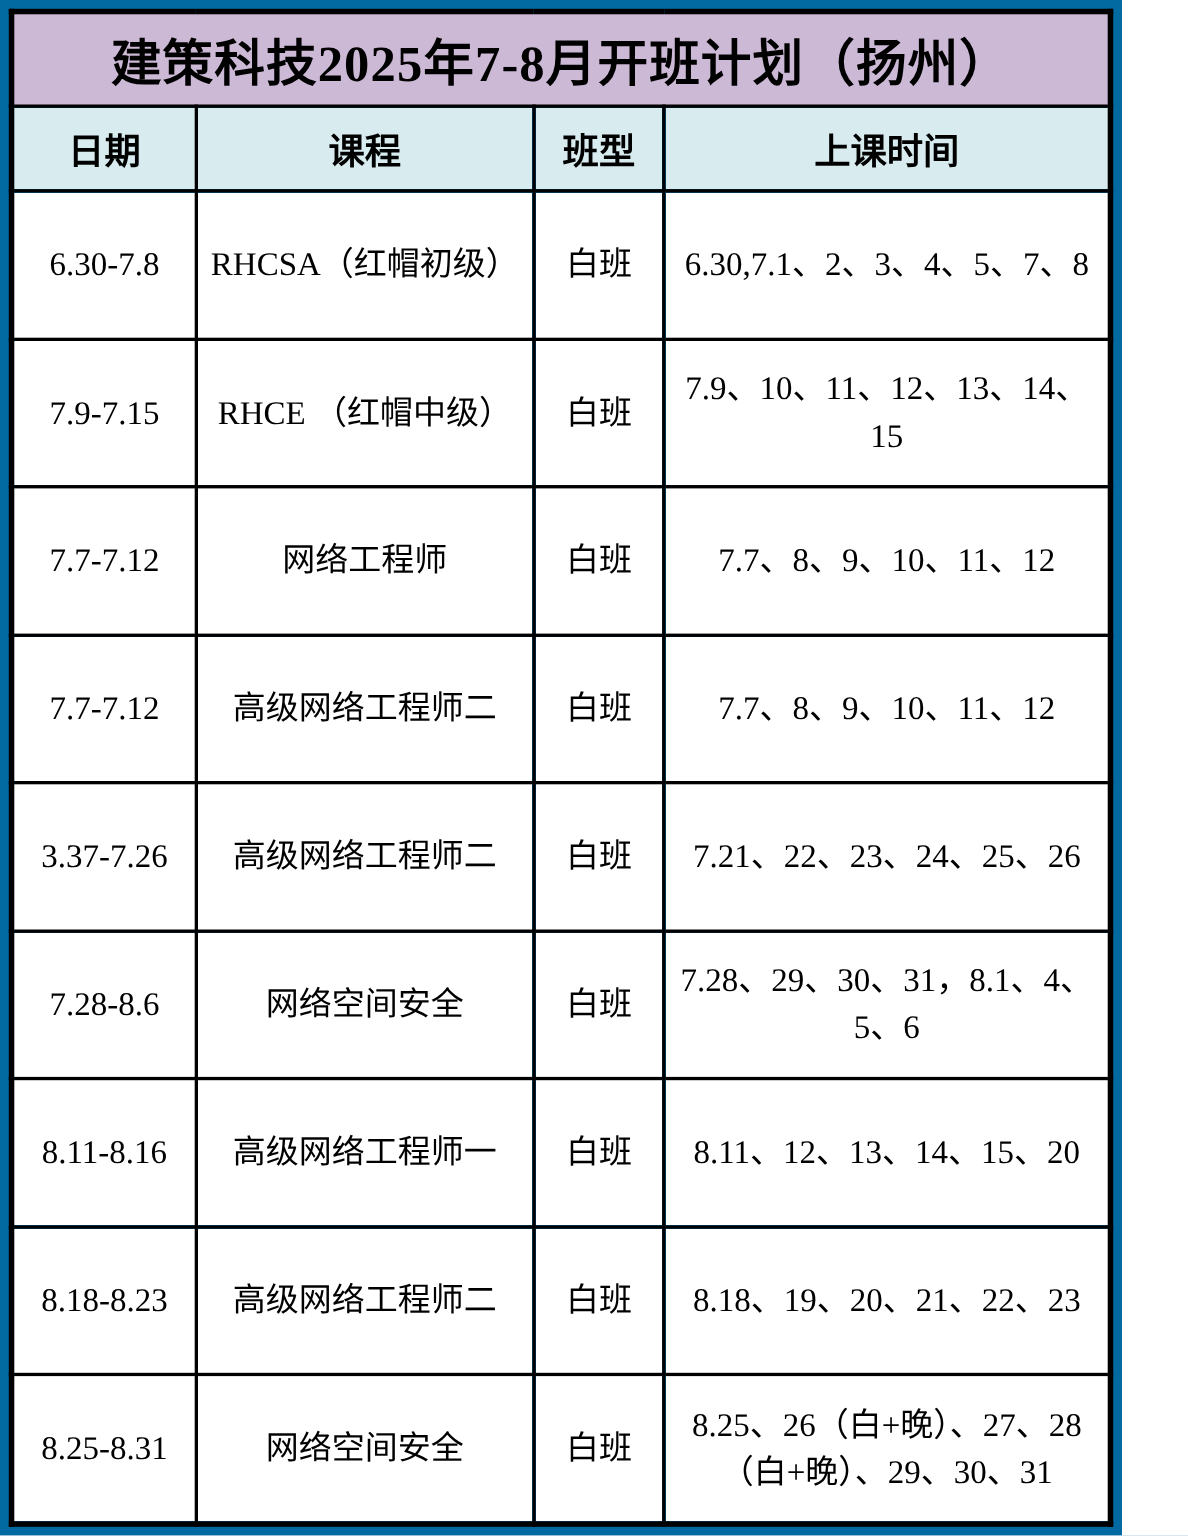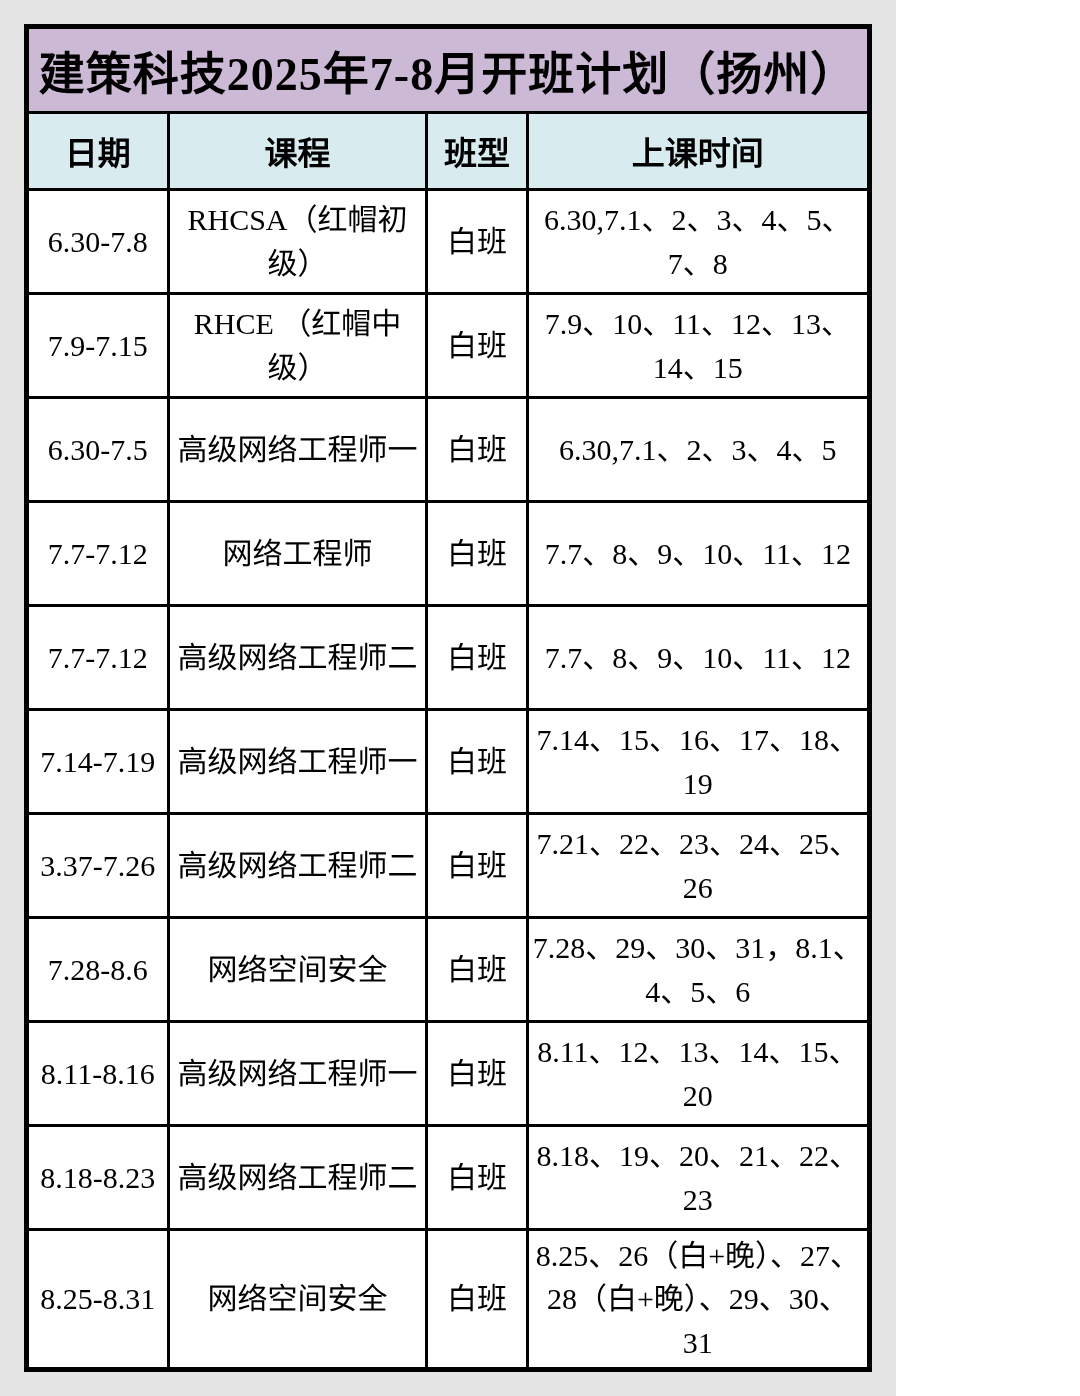--- a/index.html
+++ b/index.html
@@ -8,25 +8,25 @@
     --row-bg: #ffffff;
     --border: #000000;
     --text: #000000;
   }
   html, body {
     margin: 0;
     padding: 0;
     background: #ffffff;
   }
   .page {
-    width: 896px;
+    width: 1020px;
     height: 1396px;
     box-sizing: border-box;
-    padding: 24px;
-    background: #e5e5e5;
+    padding: 8px;
+    background: #0369a1;
     font-family: "Liberation Serif", "DejaVu Serif", serif;
     color: var(--text);
   }
   table.schedule {
     width: 100%;
     height: 100%;
     border-collapse: collapse;
     table-layout: fixed;
     border: 5px solid var(--border);
   }
@@ -95,42 +95,30 @@
     <td class="cell-class-type">白班</td>
     <td class="cell-schedule">6.30,7.1、2、3、4、5、7、8</td>
   </tr>
         <tr>
     <td class="cell-date">7.9-7.15</td>
     <td class="cell-course">RHCE （红帽中级）</td>
     <td class="cell-class-type">白班</td>
     <td class="cell-schedule">7.9、10、11、12、13、14、15</td>
   </tr>
         <tr>
-    <td class="cell-date">6.30-7.5</td>
-    <td class="cell-course">高级网络工程师一</td>
-    <td class="cell-class-type">白班</td>
-    <td class="cell-schedule">6.30,7.1、2、3、4、5</td>
-  </tr>
-        <tr>
     <td class="cell-date">7.7-7.12</td>
     <td class="cell-course">网络工程师</td>
     <td class="cell-class-type">白班</td>
     <td class="cell-schedule">7.7、8、9、10、11、12</td>
   </tr>
         <tr>
     <td class="cell-date">7.7-7.12</td>
     <td class="cell-course">高级网络工程师二</td>
     <td class="cell-class-type">白班</td>
     <td class="cell-schedule">7.7、8、9、10、11、12</td>
-  </tr>
-        <tr>
-    <td class="cell-date">7.14-7.19</td>
-    <td class="cell-course">高级网络工程师一</td>
-    <td class="cell-class-type">白班</td>
-    <td class="cell-schedule">7.14、15、16、17、18、19</td>
   </tr>
         <tr>
     <td class="cell-date">3.37-7.26</td>
     <td class="cell-course">高级网络工程师二</td>
     <td class="cell-class-type">白班</td>
     <td class="cell-schedule">7.21、22、23、24、25、26</td>
   </tr>
         <tr>
     <td class="cell-date">7.28-8.6</td>
     <td class="cell-course">网络空间安全</td>

